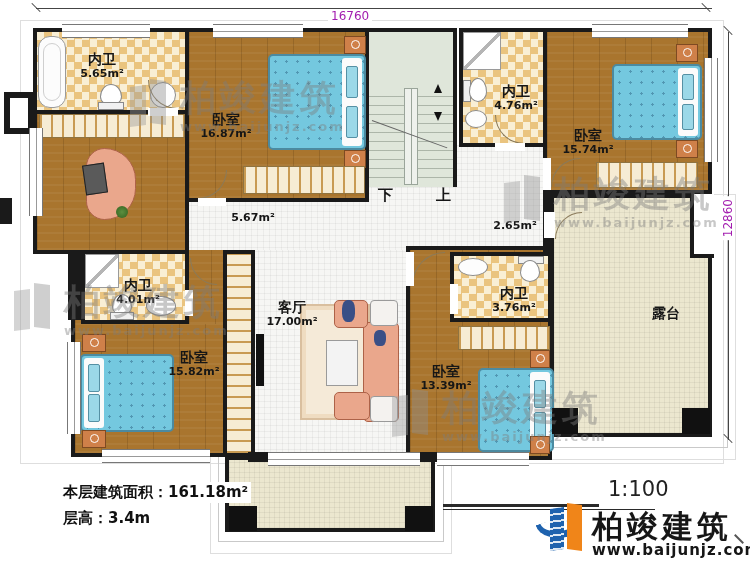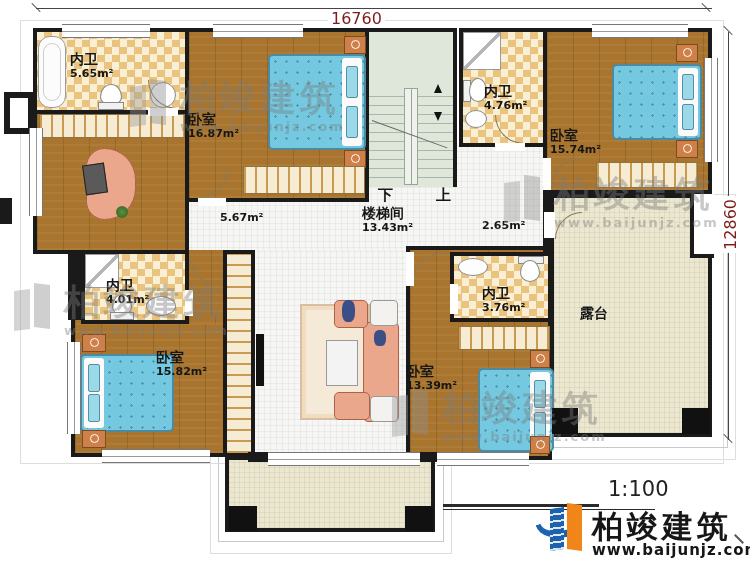--- a/index.html
+++ b/index.html
@@ -54,28 +54,28 @@
   .monitor{position:absolute;background:#5a5a5a;border:1.5px solid #222;z-index:9;}
   .arc{position:absolute;z-index:11;}
   
   .treads{position:absolute;z-index:6;
        background:repeating-linear-gradient(180deg,rgba(40,55,40,.28) 0 1px,transparent 1px 9px);}
   .rail{position:absolute;background:#eef1ec;border:1px solid #9aa59a;z-index:7;}
   .rail i{position:absolute;left:50%;top:0;bottom:0;width:1px;background:#9aa59a;}
   .breakline{position:absolute;height:1px;background:#666;transform:rotate(20deg);transform-origin:left center;z-index:7;}
   .arr{position:absolute;width:0;height:0;z-index:8;}
   
-  .lbl{position:absolute;line-height:1.12;z-index:30;color:#161616;}
+  .lbl{position:absolute;text-align:center;line-height:1.12;z-index:30;color:#161616;}
   .lbl .nm{font-size:14px;font-weight:700;}
   .lbl .ar{font-size:11px;font-weight:700;}
   .flat{position:absolute;z-index:30;color:#161616;font-weight:700;}
   
   .dimline{position:absolute;z-index:20;}
   .tick{position:absolute;width:12px;height:1px;background:#444;transform:rotate(45deg);z-index:21;}
-  .dim{position:absolute;font-size:16px;color:#7f1d1d;background:#fff;padding:0 3px;z-index:22;}
+  .dim{position:absolute;font-size:12px;color:#a21caf;background:#fff;padding:0 3px;z-index:22;}
   .dim-v{writing-mode:vertical-rl;transform:rotate(180deg);padding:3px 0;}
   
   .eave{position:absolute;border:1px solid #c9c9c9;z-index:1;}
   .eave2{position:absolute;border:1px solid #dedede;z-index:1;}
   .pillar{position:absolute;background:#111;z-index:13;}
   
   .wm{position:absolute;display:flex;gap:8px;align-items:flex-start;opacity:.42;z-index:40;pointer-events:none;color:#7d7d7d;}
   .wm-name{font-size:36px;font-weight:800;letter-spacing:4px;line-height:1;}
   .wm-url{font-size:13px;font-weight:700;letter-spacing:2px;margin-top:3px;}
   .wm-glyph{position:relative;width:46px;height:50px;}
@@ -265,47 +265,47 @@
   <div class="lbl" style="left:484px;top:84px;width:64px;">
     <div class="nm">内卫</div>
     <div class="ar">4.76m²</div>
   </div>
   <div class="lbl" style="left:550px;top:128px;width:76px;">
     <div class="nm">卧室</div>
     <div class="ar">15.74m²</div>
   </div>
   <div class="flat" style="left:378px;top:186px;font-size:15px;">下</div>
   <div class="flat" style="left:436px;top:186px;font-size:15px;">上</div>
-  <div class="lbl" style="left:362px;top:206px;width:74px;text-align:left;">
-    <div class="nm">楼梯间</div>
-    <div class="ar">13.43m²</div>
-  </div>
   <div class="lbl" style="left:220px;top:212px;width:66px;">
     <div class="ar">5.67m²</div>
   </div>
   <div class="lbl" style="left:482px;top:220px;width:66px;">
     <div class="ar">2.65m²</div>
   </div>
   <div class="lbl" style="left:106px;top:278px;width:64px;">
     <div class="nm">内卫</div>
     <div class="ar">4.01m²</div>
   </div>
   <div class="lbl" style="left:156px;top:350px;width:76px;">
     <div class="nm">卧室</div>
     <div class="ar">15.82m²</div>
   </div>
+  <div class="lbl" style="left:250px;top:300px;width:84px;">
+    <div class="nm">客厅</div>
+    <div class="ar">17.00m²</div>
+  </div>
   <div class="lbl" style="left:482px;top:286px;width:64px;">
     <div class="nm">内卫</div>
     <div class="ar">3.76m²</div>
   </div>
   <div class="lbl" style="left:406px;top:364px;width:80px;">
     <div class="nm">卧室</div>
     <div class="ar">13.39m²</div>
   </div>
-  <div class="lbl" style="left:580px;top:306px;width:80px;">
+  <div class="lbl" style="left:626px;top:306px;width:80px;">
     <div class="nm">露台</div>
   </div>
 
   <div class="wm" style="left:126px;top:80px;">
     <div class="wm-glyph">
         <div class="wm-g1"></div>
         <div class="wm-g2"></div>
       </div>
     <div>
       <div class="wm-name">柏竣建筑</div>
@@ -336,20 +336,22 @@
     <div class="wm-glyph">
         <div class="wm-g1"></div>
         <div class="wm-g2"></div>
       </div>
     <div>
       <div class="wm-name">柏竣建筑</div>
       <div class="wm-url">www.baijunjz.com</div>
     </div>
   </div>
 
+  <div class="info-line" style="left:60px;top:482px;">本层建筑面积：161.18m²</div>
+  <div class="info-line" style="left:60px;top:508px;">层高：3.4m</div>
 
   <div class="rule" style="left:443px;top:504px;width:156px;height:3px;"></div>
   <div class="rule" style="left:443px;top:509px;width:212px;height:1px;"></div>
   <div class="plan-scale" style="left:608px;top:477px;">1:100</div>
 
   <div class="logo" style="left:536px;top:504px;">
     <div class="l1"></div>
       <div class="l2"></div>
       <div class="l3"></div>
   </div>

